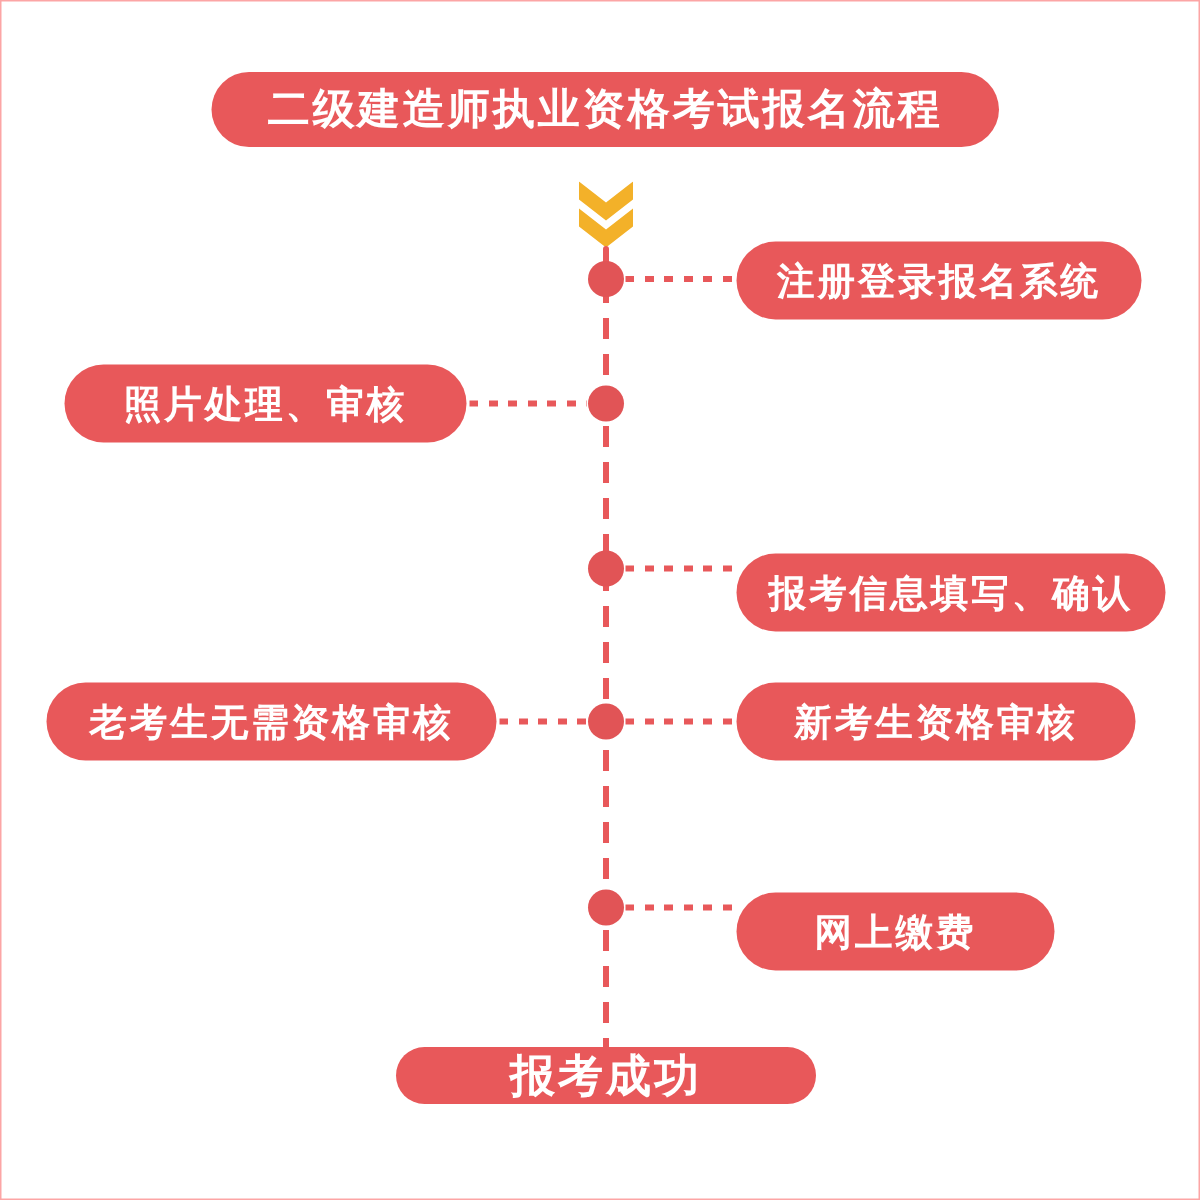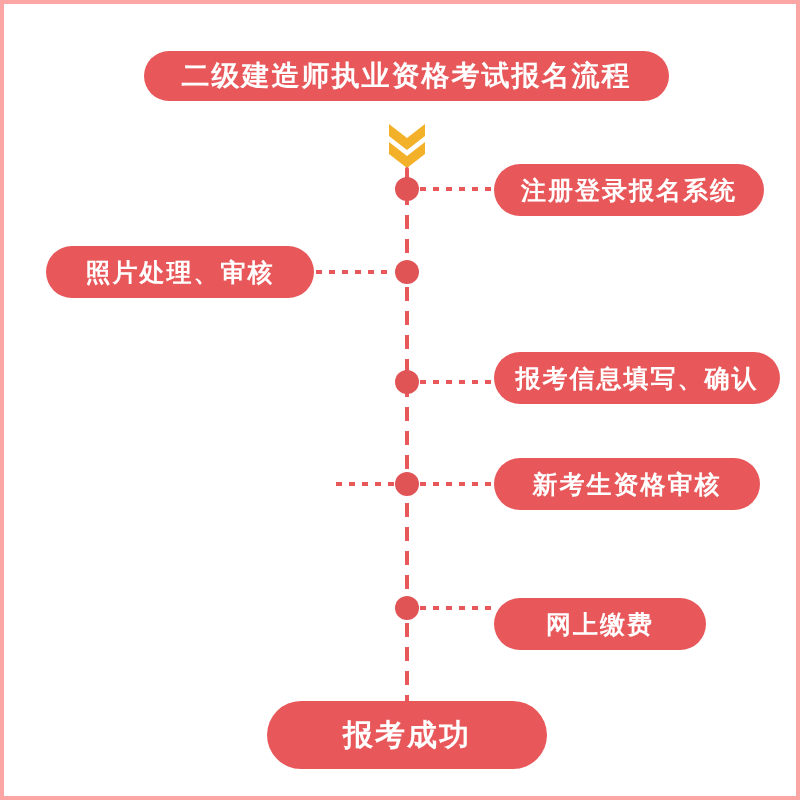--- a/index.html
+++ b/index.html
@@ -5,21 +5,21 @@
   * { margin: 0; padding: 0; box-sizing: border-box; }
   html, body { background: #ffffff; }
   body {
     font-family: "DejaVu Sans", "Liberation Sans", sans-serif;
     width: 800px; height: 800px;
   }
   .canvas {
     position: relative;
     width: 800px; height: 800px;
     background: #ffffff;
-    border: 4px solid #fca5a5;
+    border: 1px solid #fca5a5;
     overflow: hidden;
   }
 
   
   .pill {
     position: absolute;
     background: #e8585a;
     color: #ffffff;
     border-radius: 999px;
     display: flex;
@@ -30,25 +30,25 @@
     white-space: nowrap;
   }
   .title-pill {
     left: 140px; top: 47px; width: 525px; height: 50px;
     font-size: 28px;
   }
   .step-pill { font-size: 25px; height: 52px; }
 
   .pill-register  { left: 490px; top: 160px; width: 270px; }
   .pill-photo     { left:  42px; top: 242px; width: 268px; }
-  .pill-info      { left: 490px; top: 348px; width: 286px; }
+  .pill-info      { left: 490px; top: 368px; width: 286px; }
   .pill-old       { left:  30px; top: 454px; width: 300px; }
   .pill-new       { left: 490px; top: 454px; width: 266px; }
   .pill-pay       { left: 490px; top: 578px; width: 212px; margin-top: 16px; }
-  .pill-success   { left: 263px; top: 697px; width: 280px; height: 68px; font-size: 30px; }
+  .pill-success   { left: 263px; top: 697px; width: 280px; height: 38px; font-size: 30px; }
 
   
   .vline {
     position: absolute;
     left: 401px; top: 163px;
     width: 4px; height: 540px;
     background: repeating-linear-gradient(
       to bottom,
       #e8585a 0px, #e8585a 14px,
       transparent 14px, transparent 24px
@@ -117,20 +117,21 @@
   <div class="hline conn-old"></div>
   <div class="hline conn-new"></div>
   <div class="hline conn-pay"></div>
 
   <div class="pill step-pill pill-photo">照片处理、审核</div>
 
   <div class="pill step-pill pill-register">注册登录报名系统</div>
 
   <div class="pill step-pill pill-info">报考信息填写、确认</div>
 
+  <div class="pill step-pill pill-old">老考生无需资格审核</div>
 
   <div class="pill step-pill pill-new">新考生资格审核</div>
 
   <div class="pill step-pill pill-pay">网上缴费</div>
 
   <div class="pill step-pill pill-success">报考成功</div>
 
 </div>
 
 </body></html>

